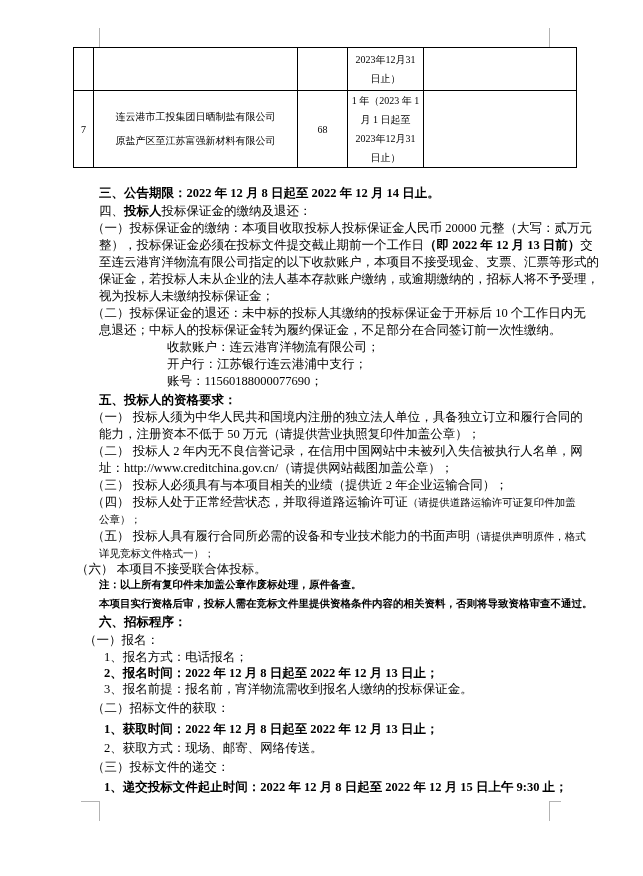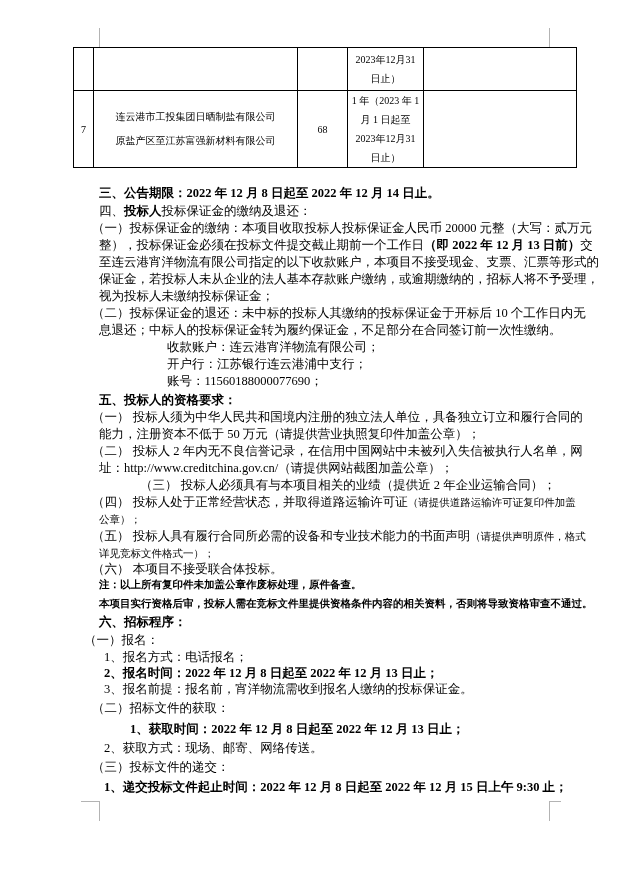--- a/index.html
+++ b/index.html
@@ -97,32 +97,32 @@
       <div class="line" style="top: 305px; left: 92px;"><span class="">（二）投标保证金的退还：未中标的投标人其缴纳的投标保证金于开标后 10 个工作日内无</span></div>
       <div class="line" style="top: 322px; left: 99px;"><span class="">息退还；中标人的投标保证金转为履约保证金，不足部分在合同签订前一次性缴纳。</span></div>
       <div class="line" style="top: 339px; left: 167px;"><span class="">收款账户：连云港宵洋物流有限公司；</span></div>
       <div class="line" style="top: 356px; left: 167px;"><span class="">开户行：江苏银行连云港浦中支行；</span></div>
       <div class="line" style="top: 373px; left: 167px;"><span class="">账号：11560188000077690；</span></div>
       <div class="line" style="top: 392px; left: 99px;"><span class="b ">五、投标人的资格要求：</span></div>
       <div class="line" style="top: 409px; left: 92px;"><span class="">（一） 投标人须为中华人民共和国境内注册的独立法人单位，具备独立订立和履行合同的</span></div>
       <div class="line" style="top: 426px; left: 99px;"><span class="">能力，注册资本不低于 50 万元（请提供营业执照复印件加盖公章）；</span></div>
       <div class="line" style="top: 443px; left: 92px;"><span class="">（二） 投标人 2 年内无不良信誉记录，在信用中国网站中未被列入失信被执行人名单，网</span></div>
       <div class="line" style="top: 460px; left: 99px;"><span class="">址：http://www.creditchina.gov.cn/（请提供网站截图加盖公章）；</span></div>
-      <div class="line" style="top: 477px; left: 92px; margin-left: 48px;"><span class="">（三） 投标人必须具有与本项目相关的业绩（提供近 2 年企业运输合同）；</span></div>
+      <div class="line" style="top: 477px; left: 92px;"><span class="">（三） 投标人必须具有与本项目相关的业绩（提供近 2 年企业运输合同）；</span></div>
       <div class="line" style="top: 494px; left: 92px;"><span class="">（四） 投标人处于正常经营状态，并取得道路运输许可证</span><span class="s">（请提供道路运输许可证复印件加盖</span></div>
       <div class="line" style="top: 511px; left: 99px;"><span class="s">公章）；</span></div>
       <div class="line" style="top: 528px; left: 92px;"><span class="">（五） 投标人具有履行合同所必需的设备和专业技术能力的书面声明</span><span class="s">（请提供声明原件，格式</span></div>
       <div class="line" style="top: 545px; left: 99px;"><span class="s">详见竞标文件格式一）；</span></div>
-      <div class="line" style="top: 561px; left: 92px; text-align: center;"><span class="">（六） 本项目不接受联合体投标。</span></div>
+      <div class="line" style="top: 561px; left: 76px; text-align: center;"><span class="">（六） 本项目不接受联合体投标。</span></div>
       <div class="line small" style="top: 577px; left: 99px;"><span class="b ">注：以上所有复印件未加盖公章作废标处理，原件备查。</span></div>
       <div class="line small" style="top: 596px; left: 99px;"><span class="b ">本项目实行资格后审，投标人需在竞标文件里提供资格条件内容的相关资料，否则将导致资格审查不通过。</span></div>
       <div class="line" style="top: 614px; left: 99px;"><span class="b ">六、招标程序：</span></div>
       <div class="line" style="top: 632px; left: 84px;"><span class="">（一）报名：</span></div>
       <div class="line" style="top: 649px; left: 104px;"><span class="">1、报名方式：电话报名；</span></div>
       <div class="line" style="top: 665px; left: 104px;"><span class="b ">2、报名时间：2022 年 12 月 8 日起至 2022 年 12 月 13 日止；</span></div>
       <div class="line" style="top: 681px; left: 104px;"><span class="">3、报名前提：报名前，宵洋物流需收到报名人缴纳的投标保证金。</span></div>
       <div class="line" style="top: 700px; left: 92px;"><span class="">（二）招标文件的获取：</span></div>
-      <div class="line" style="top: 721px; left: 104px; margin-left: 26px;"><span class="b ">1、获取时间：2022 年 12 月 8 日起至 2022 年 12 月 13 日止；</span></div>
+      <div class="line" style="top: 721px; left: 104px;"><span class="b ">1、获取时间：2022 年 12 月 8 日起至 2022 年 12 月 13 日止；</span></div>
       <div class="line" style="top: 740px; left: 104px;"><span class="">2、获取方式：现场、邮寄、网络传送。</span></div>
       <div class="line" style="top: 759px; left: 92px;"><span class="">（三）投标文件的递交：</span></div>
       <div class="line" style="top: 779px; left: 104px;"><span class="b ">1、递交投标文件起止时间：2022 年 12 月 8 日起至 2022 年 12 月 15 日上午 9:30 止；</span></div>
     </div>
 </div>
 
 </body></html>

